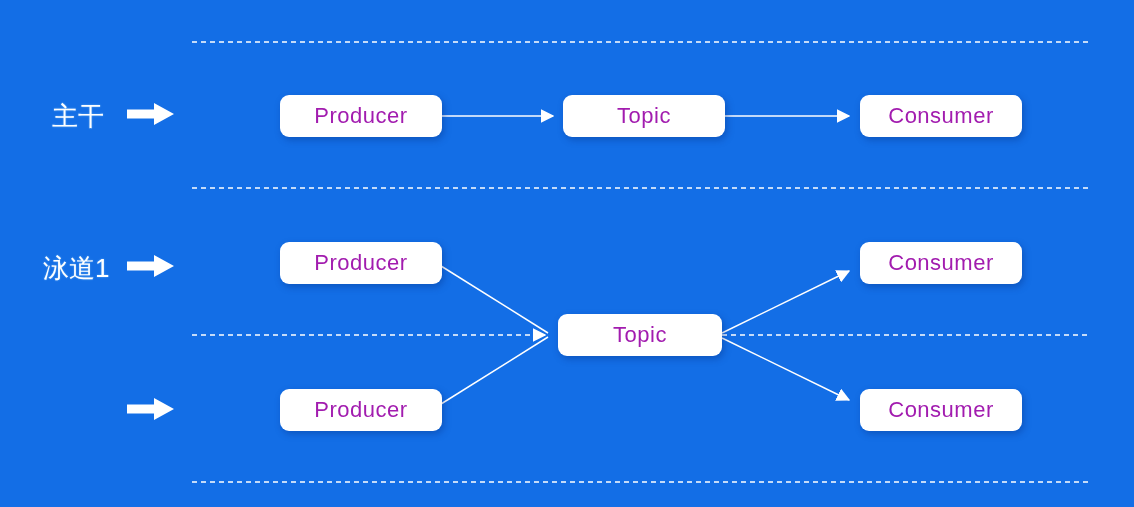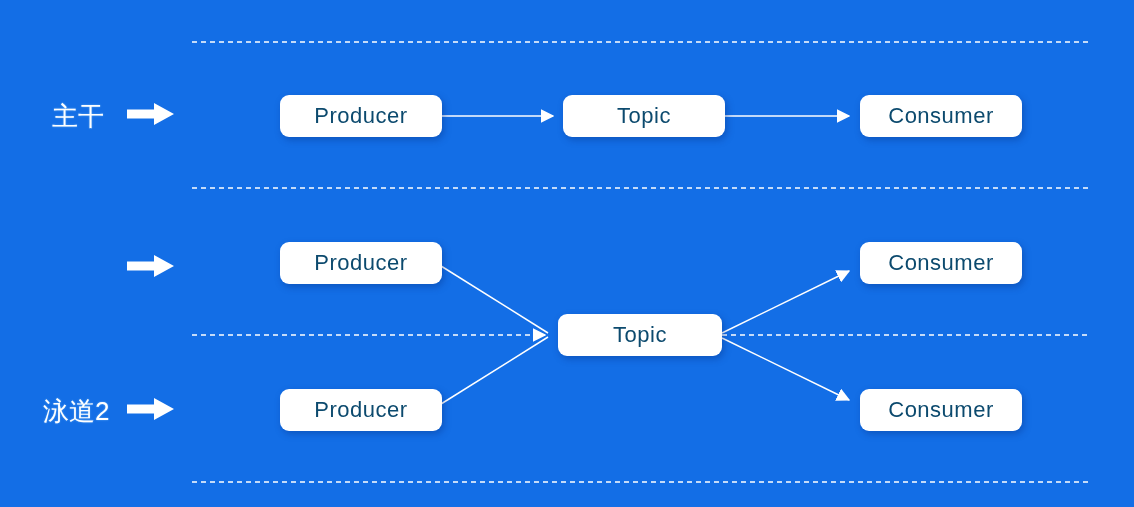--- a/index.html
+++ b/index.html
@@ -19,21 +19,21 @@
     left: 0; top: 0;
     width: 1134px; height: 507px;
   }
 
   .node {
     position: absolute;
     width: 162px;
     height: 42px;
     background: #ffffff;
     border-radius: 9px;
-    color: #0c4a6e;
+    color: #a21caf;
     font-size: 22px;
     font-weight: 400;
     line-height: 42px;
     text-align: center;
     box-shadow: 2px 3px 7px rgba(0, 40, 120, 0.35);
     letter-spacing: 0.5px;
   }
 
   .lane-label {
     position: absolute;
@@ -93,21 +93,21 @@
 
     <line x1="722" y1="333" x2="849" y2="271" stroke="#ffffff" stroke-width="1.5" marker-end="url(#arrow)"></line>
     <line x1="722" y1="338" x2="849" y2="400" stroke="#ffffff" stroke-width="1.5" marker-end="url(#arrow)"></line>
 
     <polygon fill="#ffffff" points="127,109.5 154,109.5 154,103 174,114 154,125 154,118.5 127,118.5"></polygon>
     <polygon fill="#ffffff" points="127,261.5 154,261.5 154,255 174,266 154,277 154,270.5 127,270.5"></polygon>
     <polygon fill="#ffffff" points="127,404.5 154,404.5 154,398 174,409 154,420 154,413.5 127,413.5"></polygon>
   </svg>
 
   <div class="lane-label l-main">主干</div>
-  <div class="lane-label l-lane2">泳道2</div>
+  <div class="lane-label l-lane1">泳道1</div>
 
   <div class="node n-main-producer">Producer</div>
   <div class="node n-main-topic">Topic</div>
   <div class="node n-main-consumer">Consumer</div>
 
   <div class="node n-lane1-producer">Producer</div>
   <div class="node n-lane1-consumer">Consumer</div>
 
   <div class="node n-shared-topic">Topic</div>
 

